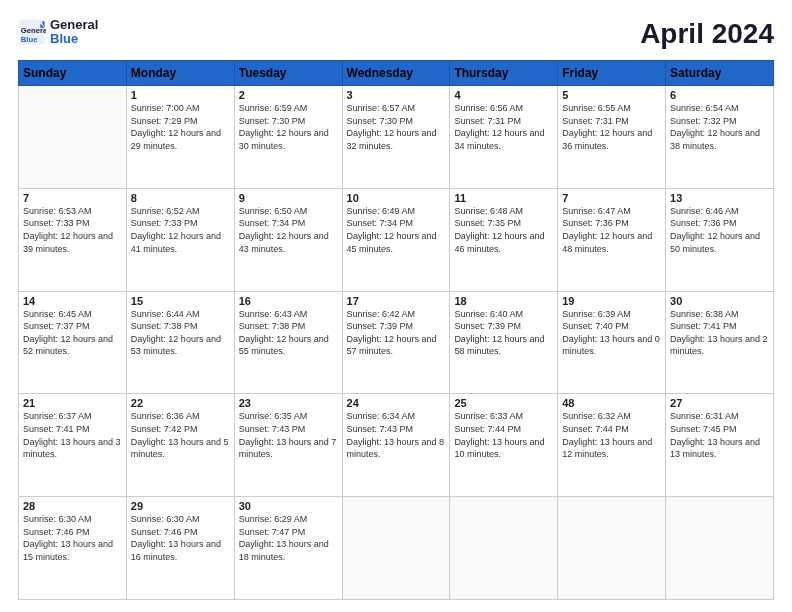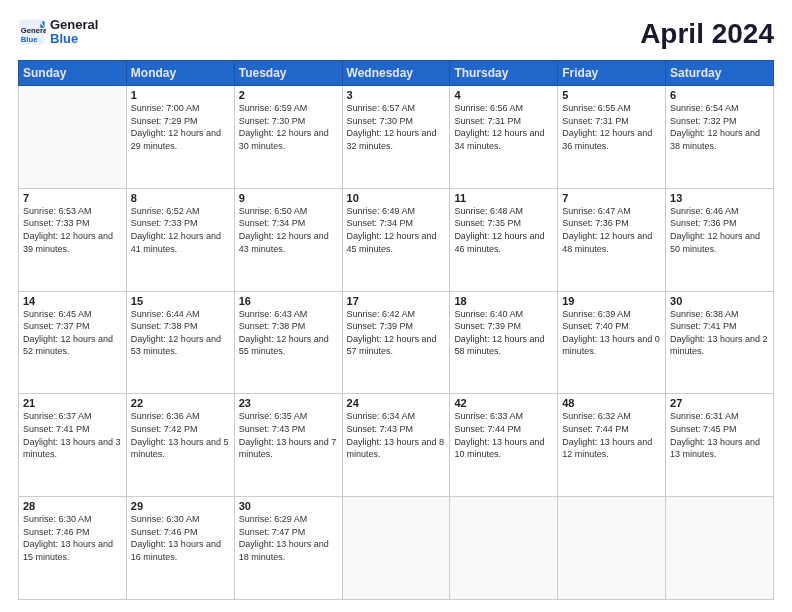--- a/index.html
+++ b/index.html
@@ -56,21 +56,21 @@
     }
     .calendar {
       flex: 1;
       border: 1px solid #ccc;
       border-collapse: collapse;
       width: 100%;
       table-layout: fixed;
     }
     .calendar th {
       background-color: #2166c9;
-      color: #e5e5e5;
+      color: #000000;
       font-size: 12px;
       font-weight: bold;
       padding: 5px 4px;
       text-align: left;
       border: 1px solid #1a55aa;
     }
     .calendar td {
       border: 1px solid #ccc;
       vertical-align: top;
       padding: 3px 4px;
@@ -228,21 +228,21 @@
       </td>
           <td>
         <div class="day-num">23</div>
         <div class="cell-text">Sunrise: 6:35 AM<br>Sunset: 7:43 PM<br>Daylight: 13 hours and 7 minutes.</div>
       </td>
           <td>
         <div class="day-num">24</div>
         <div class="cell-text">Sunrise: 6:34 AM<br>Sunset: 7:43 PM<br>Daylight: 13 hours and 8 minutes.</div>
       </td>
           <td>
-        <div class="day-num">42</div>
+        <div class="day-num">25</div>
         <div class="cell-text">Sunrise: 6:33 AM<br>Sunset: 7:44 PM<br>Daylight: 13 hours and 10 minutes.</div>
       </td>
           <td>
         <div class="day-num">48</div>
         <div class="cell-text">Sunrise: 6:32 AM<br>Sunset: 7:44 PM<br>Daylight: 13 hours and 12 minutes.</div>
       </td>
           <td>
         <div class="day-num">27</div>
         <div class="cell-text">Sunrise: 6:31 AM<br>Sunset: 7:45 PM<br>Daylight: 13 hours and 13 minutes.</div>
       </td>

